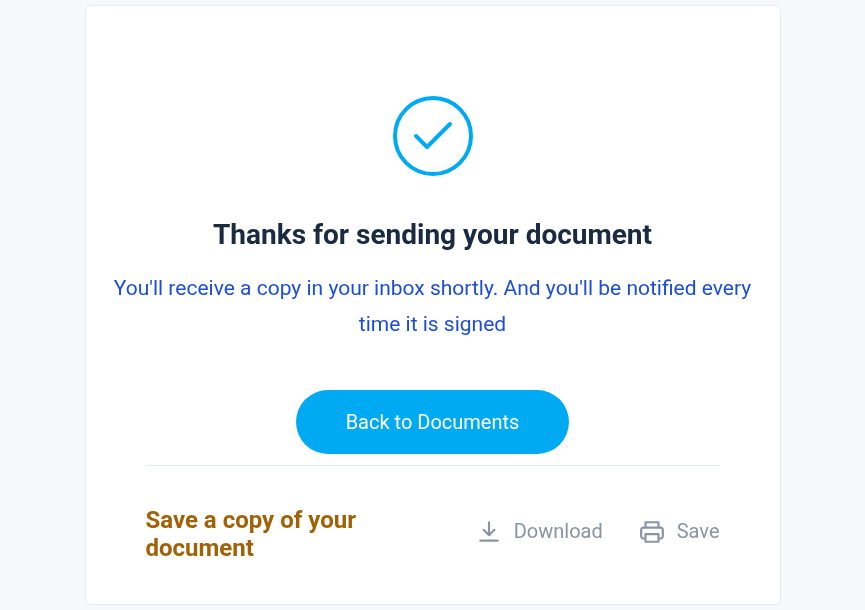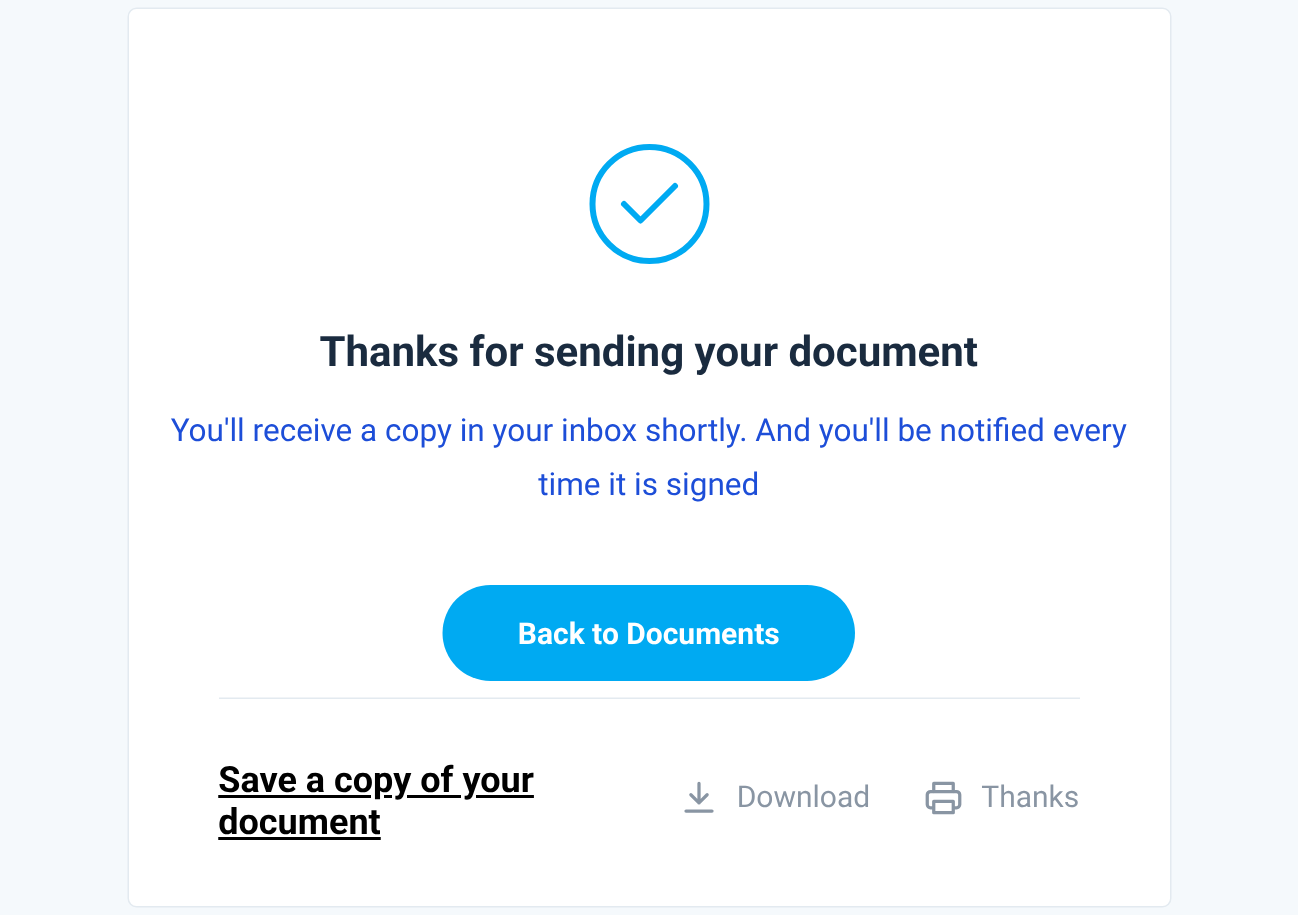--- a/index.html
+++ b/index.html
@@ -62,40 +62,39 @@
       max-width: 640px;
       margin-bottom: 48px;
     }
     .primary-button {
       background: #00aaf2;
       color: #ffffff;
       border: none;
       border-radius: 999px;
       padding: 20px 50px;
       font-size: 20px;
-      font-weight: 700;
+      font-weight: 400;
       cursor: pointer;
       font-family: inherit;
     }
     .divider {
       border: none;
       border-top: 1px solid #e3eaf0;
       margin: 0 60px;
     }
     .footer-section {
       display: flex;
       align-items: center;
       padding: 40px 60px 42px 60px;
     }
     .footer-title {
       font-size: 24px;
       font-weight: 700;
-      color: #000000;
+      color: #a16207;
       flex: 1;
-      text-decoration: underline;
     }
     .action-button {
       display: flex;
       gap: 12px;
       background: none;
       border: none;
       color: #8995a3;
       font-size: 20px;
       font-weight: 400;
       cursor: pointer;
@@ -138,16 +137,16 @@
     </button>
 
     <button class="action-button">
       <span>
         <svg viewBox="0 0 24 24" fill="none">
           <rect x="6" y="3" width="12" height="5" stroke="#8995a3" stroke-width="2" stroke-linejoin="round"></rect>
           <path d="M6 8 L4 8 C3 8 2 9 2 10 L2 16 C2 17 3 18 4 18 L6 18 M18 8 L20 8 C21 8 22 9 22 10 L22 16 C22 17 21 18 20 18 L18 18" stroke="#8995a3" stroke-width="2" stroke-linejoin="round"></path>
           <rect x="6" y="14" width="12" height="7" stroke="#8995a3" stroke-width="2" stroke-linejoin="round"></rect>
         </svg>
       </span>
-      <span>Thanks</span>
+      <span>Save</span>
     </button>
   </div>
 </div>
 
 </body></html>

